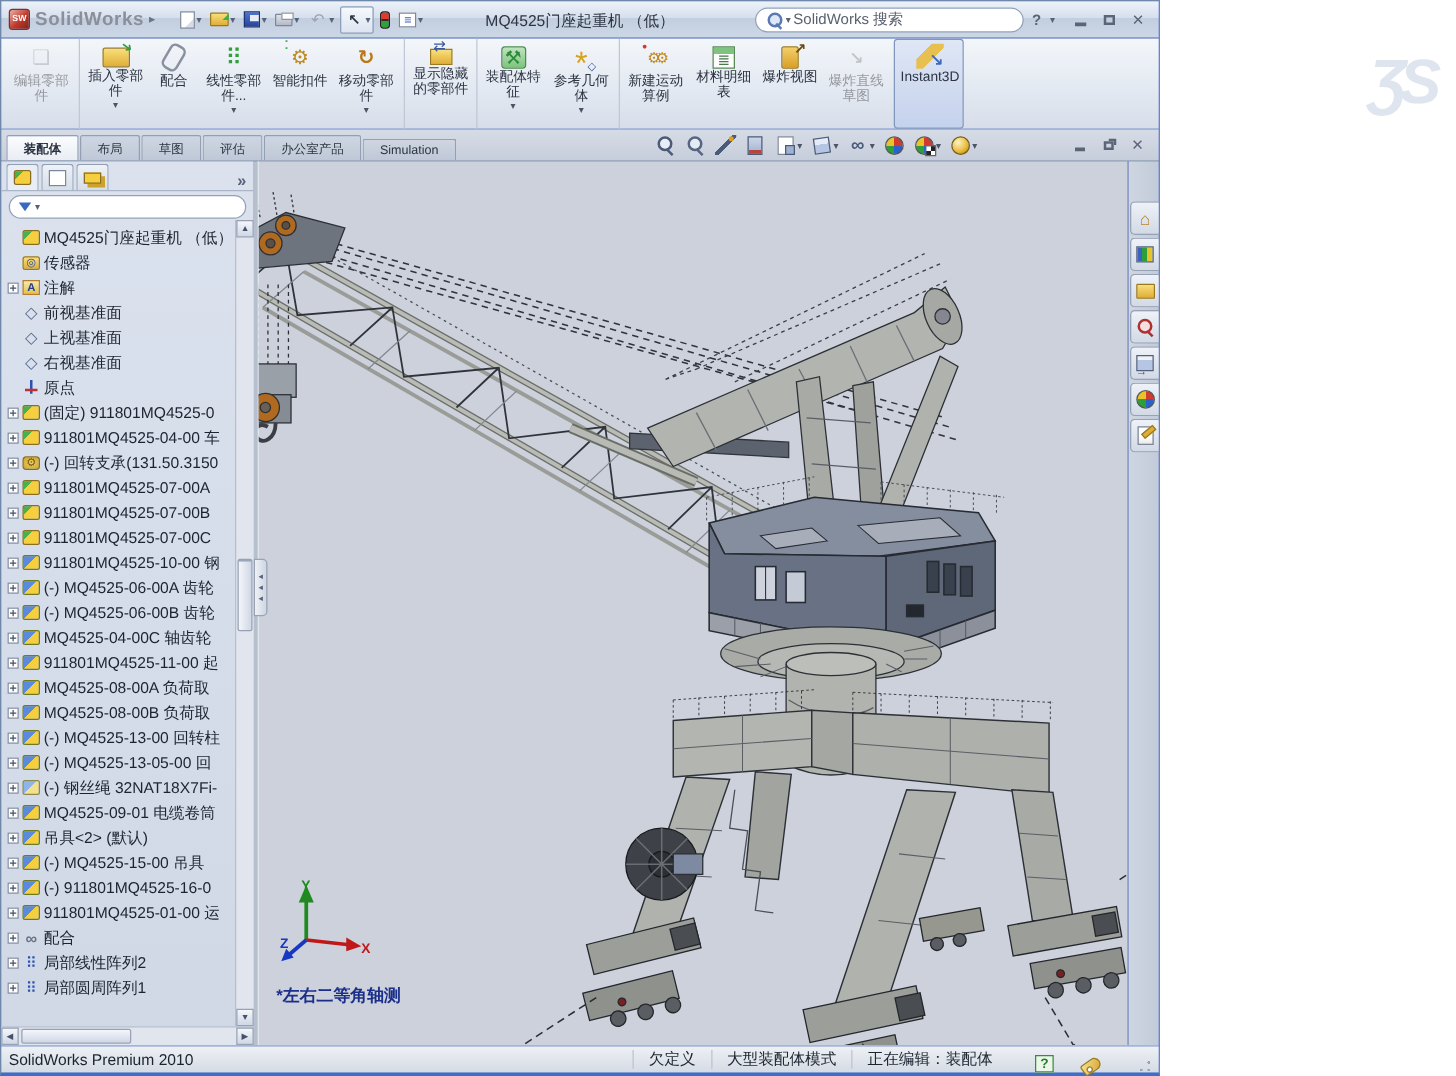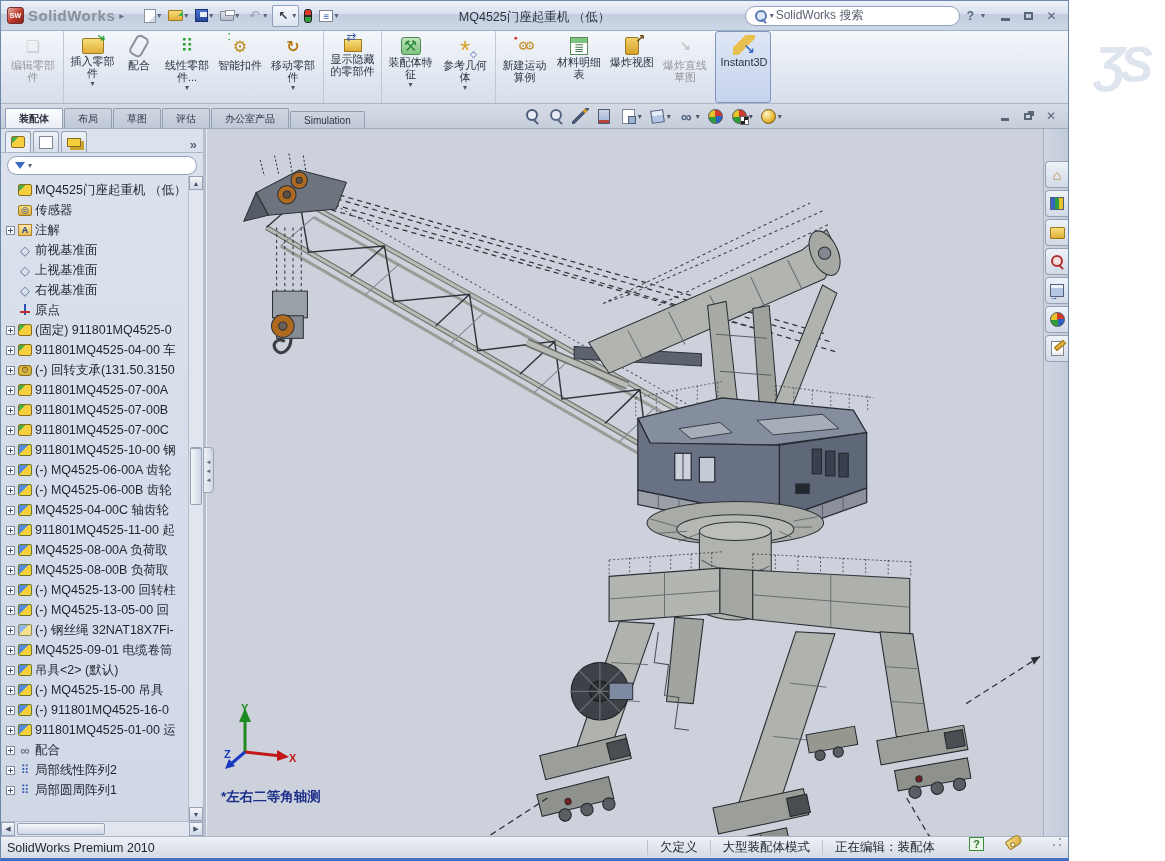--- a/index.html
+++ b/index.html
@@ -1,18 +1,18 @@
 <!DOCTYPE html>
 <html><head>
 <meta charset="utf-8">
 <style>
   * { box-sizing: border-box; margin:0; padding:0; }
   html,body { width:1165px; height:861px; overflow:hidden; }
   body { font-family:"Liberation Sans","DejaVu Sans",sans-serif; font-size:12px; color:#222; }
-  .app { width:1069px; height:861px; display:flex; flex-direction:column;
+  .app { width:928px; height:861px; display:flex; flex-direction:column;
          border:1px solid #6e87ab; border-bottom:3px solid #3e6fc4; background:#1d4ed8; }
 
   
   .titlebar { height:30px; flex:0 0 30px; display:flex; align-items:center; gap:4px;
     background:linear-gradient(#eef3fa,#d6dfec 45%,#c2cedf 46%,#ccd7e6); border-bottom:1px solid #9fafc6; padding:0 6px; }
   .swlogo { display:flex; align-items:center; gap:4px; }
   .swcube { width:17px; height:17px; border-radius:3px; border:1px solid #7a3030;
     background:linear-gradient(135deg,#e8b0a8,#c0392b 55%,#7e241a); color:#fff; font-size:7px; font-weight:bold;
     display:flex; align-items:center; justify-content:center; }
   .swname { font-size:15px; font-weight:bold; color:#8a8f9a; letter-spacing:0.5px; }
@@ -199,21 +199,21 @@
   .snav { display:flex; gap:1px; padding:1px 2px; }
   .snb { width:17px; display:flex; align-items:center; justify-content:center; border:1px solid #98a0ae;
     background:linear-gradient(#e4e8ef,#c8cfda); color:#55607a; font-size:7px; }
   .stab { padding:2px 14px 0; border:1px solid #8a96a8; border-bottom:none; font-size:12px; color:#2c3442;
     background:linear-gradient(#cfd6e2,#bfc8d7); margin-left:2px; }
   .stab.active { background:#eef1f6; font-weight:bold; }
 
   
   .statusbar { height:22px; flex:0 0 22px; background:linear-gradient(#eef1f5,#d5dbe4); border-top:1px solid #aab6c8;
     display:flex; align-items:center; padding:0 6px; font-size:12.5px; color:#1c2430; }
-  .sb-right { margin-left:auto; display:flex; align-items:flex-start; height:100%; }
+  .sb-right { margin-left:auto; display:flex; align-items:flex-end; height:100%; }
   .sb-item { padding:0 12px; border-left:1px solid #bcc3cf; display:flex; align-items:center; height:70%; }
   .sb-help { width:15px; height:14px; border:1px solid #3a8a3a; background:#eaf6ea; color:#2d7a2d; font-weight:bold;
     font-size:11px; display:flex; align-items:center; justify-content:center; margin:0 22px; }
   .sb-tag { width:16px; height:10px; background:linear-gradient(135deg,#f6e08a,#d8a838); border:1px solid #9a7a20;
     border-radius:2px 5px 5px 2px; transform:rotate(-35deg); position:relative; margin-right:30px; }
   .sb-tag::before { content:""; position:absolute; left:2px; top:3px; width:3px; height:3px; border-radius:50%; background:#fff; border:1px solid #9a7a20; }
   .grip { width:10px; height:10px; background:
     radial-gradient(circle at 8px 2px,#9aa3b2 1px,transparent 1.2px),
     radial-gradient(circle at 8px 8px,#9aa3b2 1px,transparent 1.2px),
     radial-gradient(circle at 2px 8px,#9aa3b2 1px,transparent 1.2px); }

